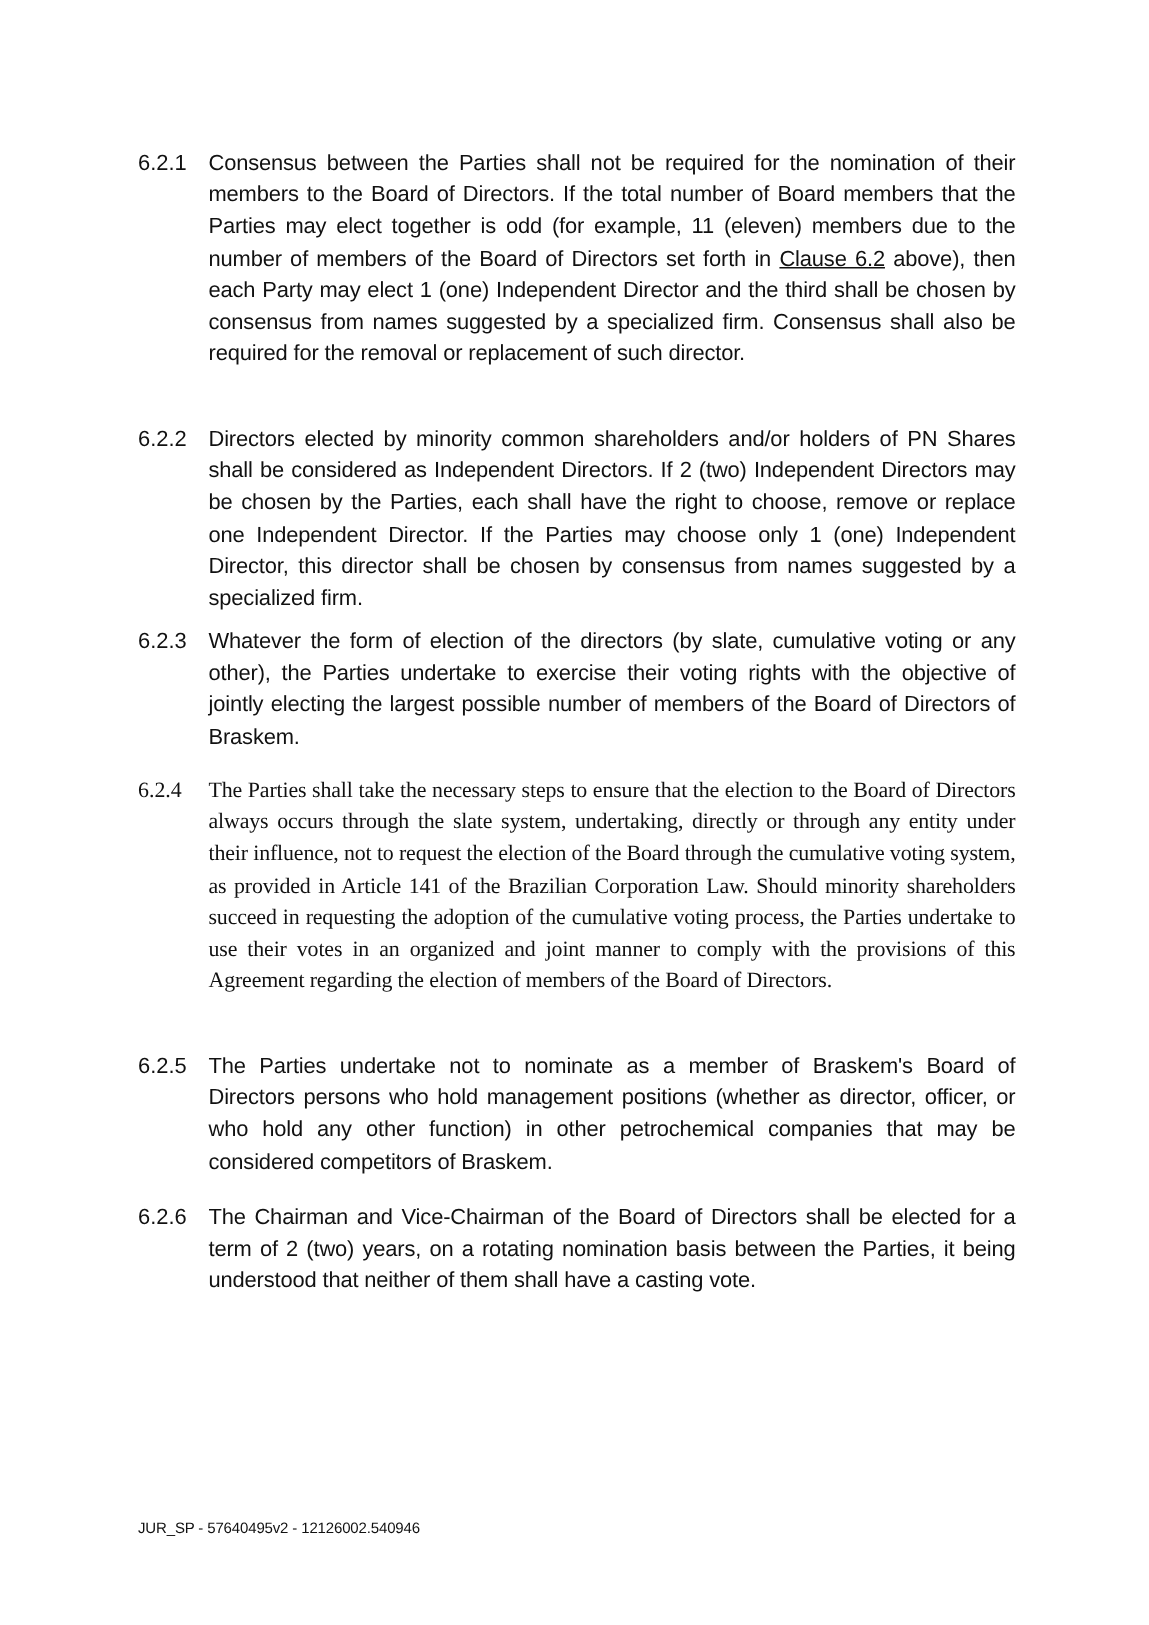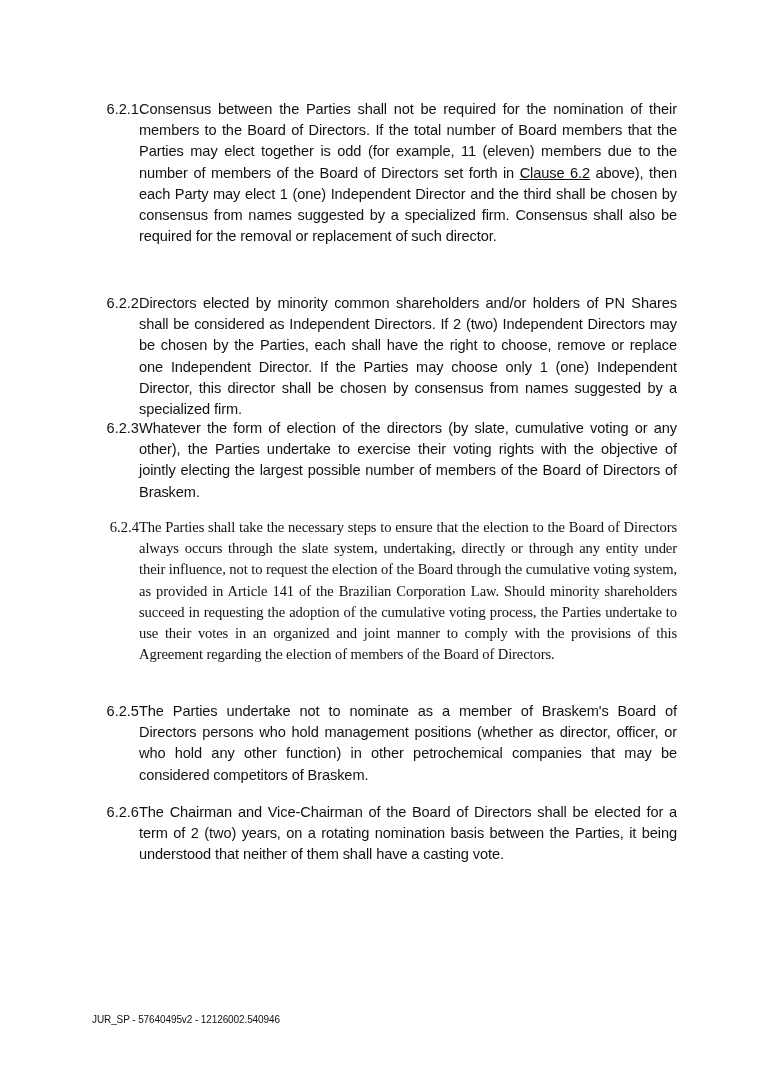--- a/index.html
+++ b/index.html
@@ -25,21 +25,20 @@
       position: absolute;
       left: 92px;
       width: 585px;
       display: flex;
       font-size: 14.6px;
       line-height: 21.2px;
     }
     .clause .num {
       width: 47px;
       flex: 0 0 47px;
-      text-align: right;
     }
     .clause .text {
       flex: 1 1 auto;
       text-align: justify;
       letter-spacing: -0.1px;
     }
     .clause .text u {
     }
     .footer {
       position: absolute;
@@ -54,21 +53,21 @@
 </head>
 <body>
 
 <div class="page">
 
   <div class="clause" style="top:99px;">
     <span class="num">6.2.1</span>
     <span class="text"><span>Consensus between the Parties shall not be required for the nomination of their members to the Board of Directors. If the total number of Board members that the Parties may elect together is odd (for example, 11 (eleven) members due to the number of members of the Board of Directors set forth in </span><u>Clause 6.2</u><span> above), then each Party may elect 1 (one) Independent Director and the third shall be chosen by consensus from names suggested by a specialized firm. Consensus shall also be required for the removal or replacement of such director.</span></span>
   </div>
 
-  <div class="clause" style="top:283px;margin-top:10px;">
+  <div class="clause" style="top:283px;">
     <span class="num">6.2.2</span>
     <span class="text">Directors elected by minority common shareholders and/or holders of PN Shares shall be considered as Independent Directors. If 2 (two) Independent Directors may be chosen by the Parties, each shall have the right to choose, remove or replace one Independent Director. If the Parties may choose only 1 (one) Independent Director, this director shall be chosen by consensus from names suggested by a specialized firm.</span>
   </div>
 
   <div class="clause" style="top:418px;">
     <span class="num">6.2.3</span>
     <span class="text">Whatever the form of election of the directors (by slate, cumulative voting or any other), the Parties undertake to exercise their voting rights with the objective of jointly electing the largest possible number of members of the Board of Directors of Braskem.</span>
   </div>
 
   <div class="clause" style="top:517px;font-family:Liberation Serif, serif;">

